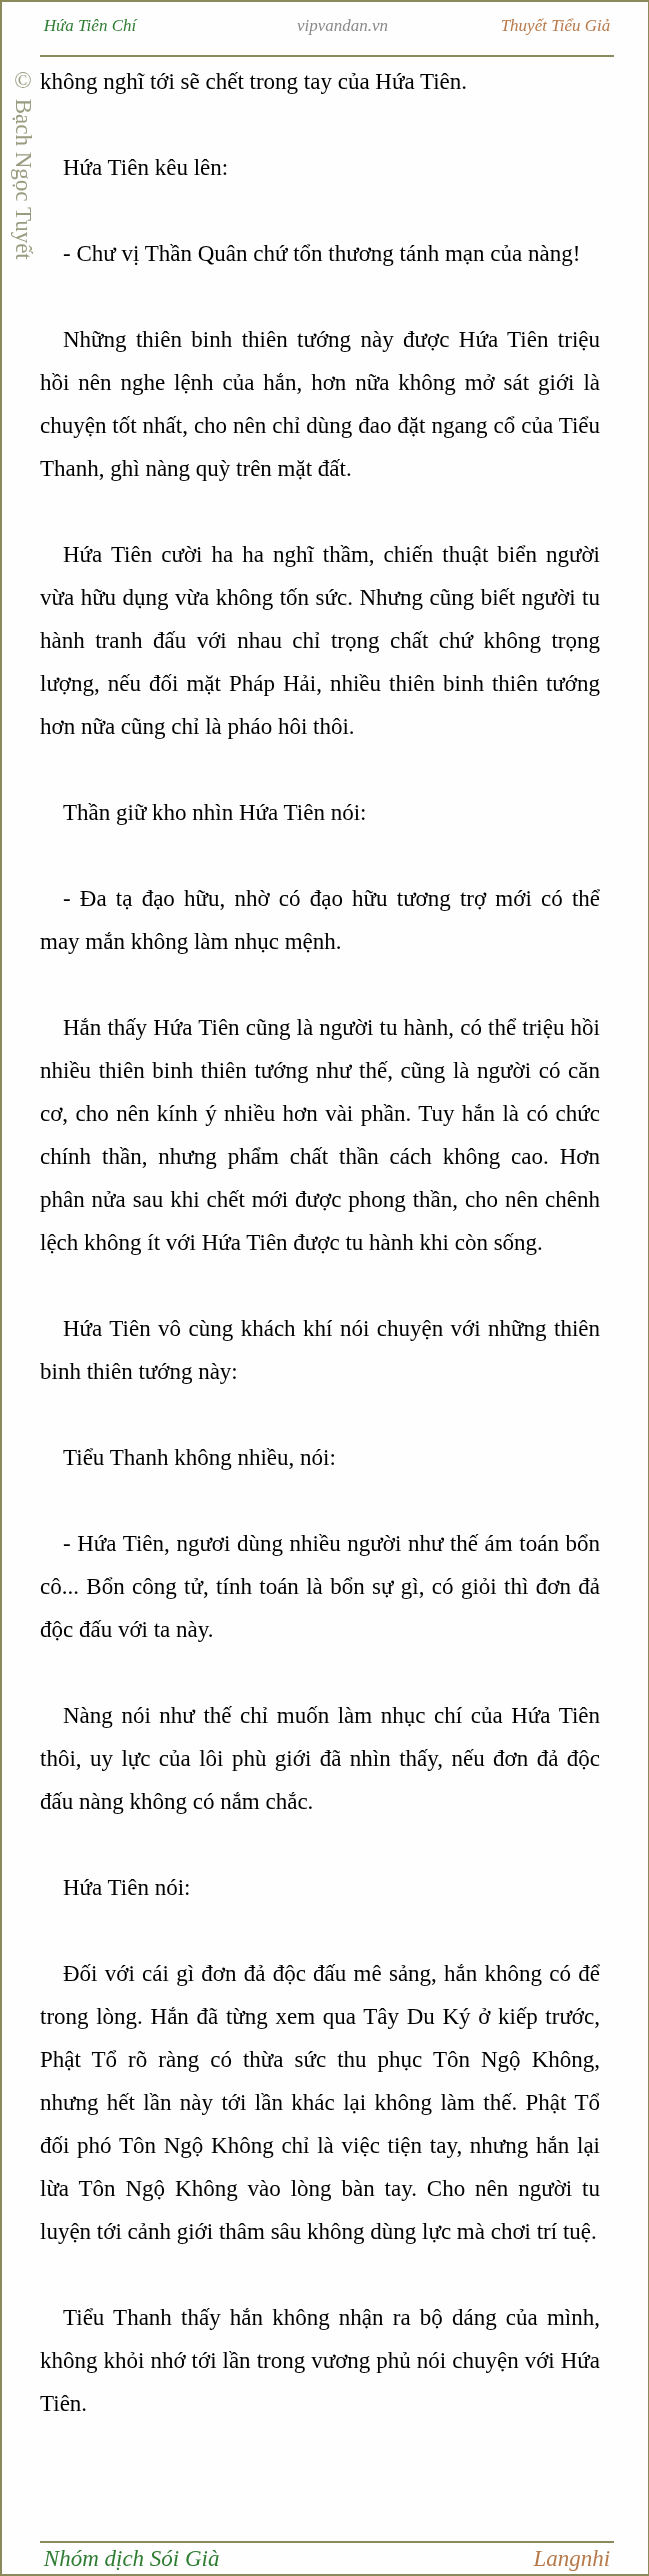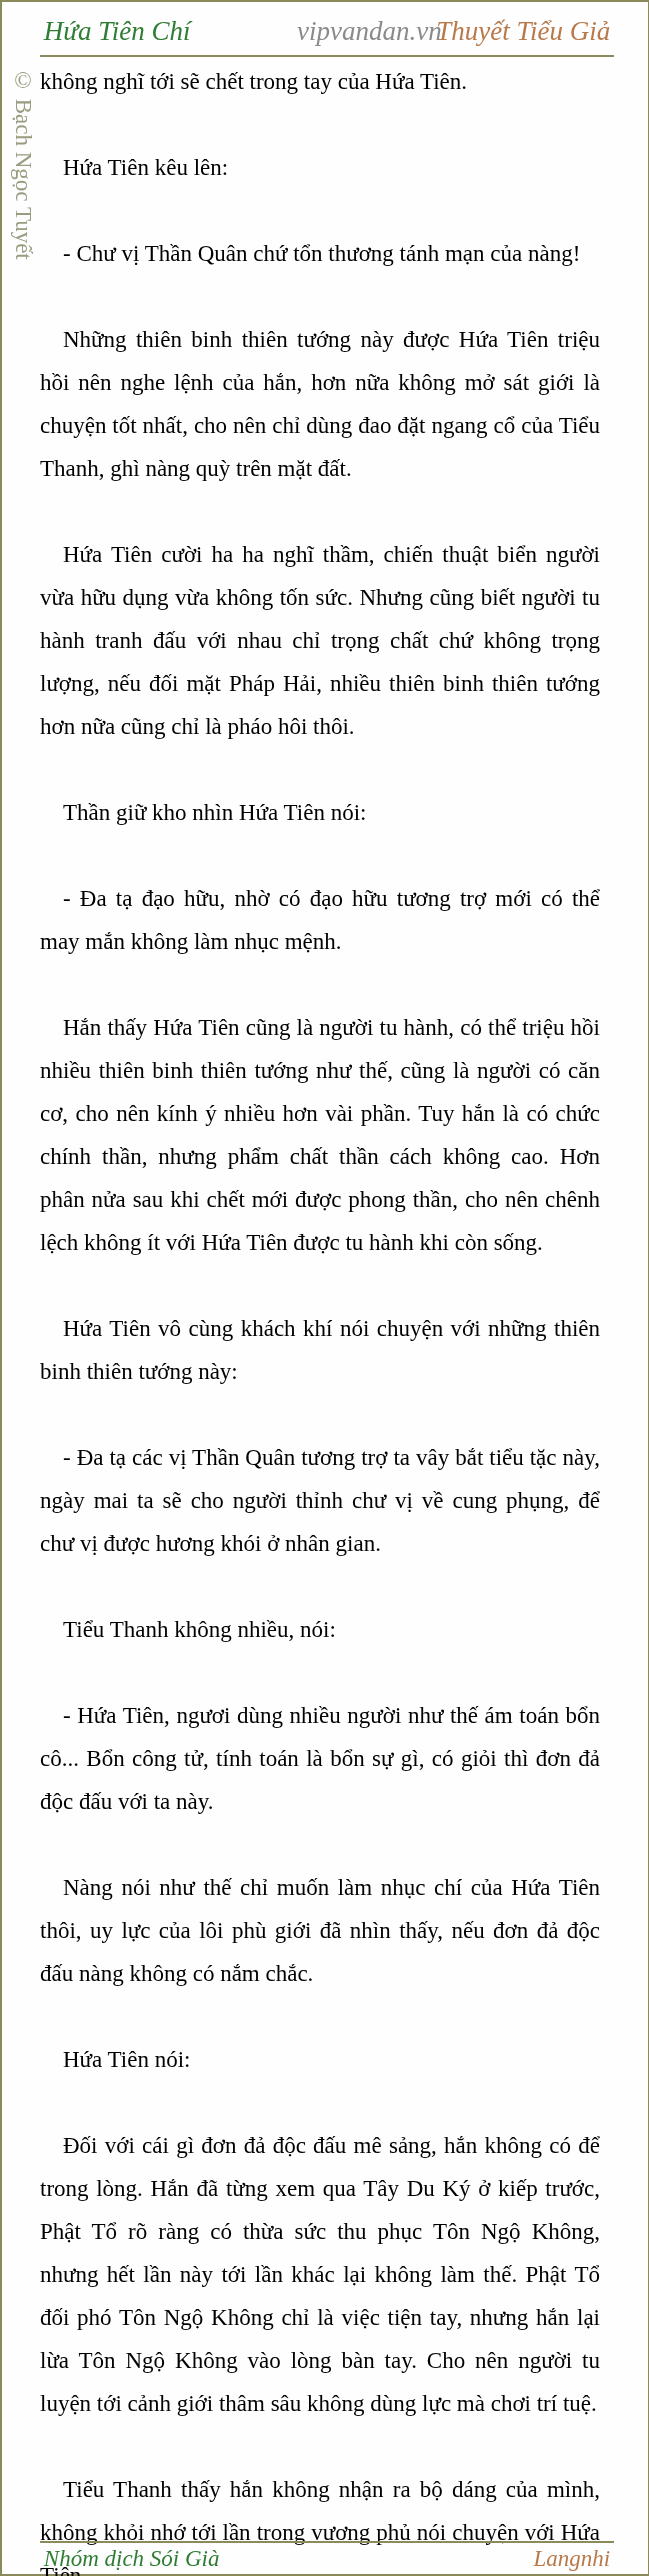--- a/index.html
+++ b/index.html
@@ -4,21 +4,21 @@
 <style>
   html, body { margin: 0; padding: 0; background: #ffffff; }
   body { width: 650px; height: 2576px; position: relative; overflow: hidden; }
   .frame {
     position: absolute; left: 0; top: 0; width: 650px; height: 2576px;
     box-sizing: border-box; border: 2.3px solid #8b8a5c; background: #fefefe;
   }
   .header {
     position: absolute; left: 38px; right: 34px; top: 6.1px; height: 47px;
     border-bottom: 2.3px solid #8b8a5c;
-    font-family: "Liberation Serif", serif; font-style: italic; font-size: 27px;
+    font-family: "Liberation Serif", serif; font-style: italic; font-size: 17px;
   }
   .header span { position: absolute; top: 7.6px; white-space: nowrap; }
   .h-left { left: 3.8px; color: #2e7d32; }
   .h-center { left: 225px; color: #8a8a8a; margin-left: 32px; }
   .h-right { right: 3.8px; color: #b87a4b; }
   .side-mark {
     position: absolute; left: 6.1px; top: 66px; width: 27.5px; height: 321px;
     font-family: "Liberation Serif", serif; font-size: 23px; color: #9a9c80;
     writing-mode: vertical-rl; white-space: nowrap;
   }
@@ -53,21 +53,20 @@
   <div class="content">
     <p class="first">không nghĩ tới sẽ chết trong tay của Hứa Tiên.</p>
     <p>Hứa Tiên kêu lên:</p>
     <p>- Chư vị Thần Quân chứ tổn thương tánh mạn của nàng!</p>
     <p>Những thiên binh thiên tướng này được Hứa Tiên triệu hồi nên nghe lệnh của hắn, hơn nữa không mở sát giới là chuyện tốt nhất, cho nên chỉ dùng đao đặt ngang cổ của Tiểu Thanh, ghì nàng quỳ trên mặt đất.</p>
     <p>Hứa Tiên cười ha ha nghĩ thầm, chiến thuật biển người vừa hữu dụng vừa không tốn sức. Nhưng cũng biết người tu hành tranh đấu với nhau chỉ trọng chất chứ không trọng lượng, nếu đối mặt Pháp Hải, nhiều thiên binh thiên tướng hơn nữa cũng chỉ là pháo hôi thôi.</p>
     <p>Thần giữ kho nhìn Hứa Tiên nói:</p>
     <p>- Đa tạ đạo hữu, nhờ có đạo hữu tương trợ mới có thể may mắn không làm nhục mệnh.</p>
     <p>Hắn thấy Hứa Tiên cũng là người tu hành, có thể triệu hồi nhiều thiên binh thiên tướng như thế, cũng là người có căn cơ, cho nên kính ý nhiều hơn vài phần. Tuy hắn là có chức chính thần, nhưng phẩm chất thần cách không cao. Hơn phân nửa sau khi chết mới được phong thần, cho nên chênh lệch không ít với Hứa Tiên được tu hành khi còn sống.</p>
     <p>Hứa Tiên vô cùng khách khí nói chuyện với những thiên binh thiên tướng này:</p>
-    <p>- Đa tạ các vị Thần Quân tương trợ ta vây bắt tiểu tặc này, ngày mai ta sẽ cho người thỉnh chư vị về cung phụng, để chư vị được hương khói ở nhân gian.</p>
     <p>Tiểu Thanh không nhiều, nói:</p>
     <p>- Hứa Tiên, ngươi dùng nhiều người như thế ám toán bổn cô... Bổn công tử, tính toán là bổn sự gì, có giỏi thì đơn đả độc đấu với ta này.</p>
     <p>Nàng nói như thế chỉ muốn làm nhục chí của Hứa Tiên thôi, uy lực của lôi phù giới đã nhìn thấy, nếu đơn đả độc đấu nàng không có nắm chắc.</p>
     <p>Hứa Tiên nói:</p>
     <p>Đối với cái gì đơn đả độc đấu mê sảng, hắn không có để trong lòng. Hắn đã từng xem qua Tây Du Ký ở kiếp trước, Phật Tổ rõ ràng có thừa sức thu phục Tôn Ngộ Không, nhưng hết lần này tới lần khác lại không làm thế. Phật Tổ đối phó Tôn Ngộ Không chỉ là việc tiện tay, nhưng hắn lại lừa Tôn Ngộ Không vào lòng bàn tay. Cho nên người tu luyện tới cảnh giới thâm sâu không dùng lực mà chơi trí tuệ.</p>
     <p>Tiểu Thanh thấy hắn không nhận ra bộ dáng của mình, không khỏi nhớ tới lần trong vương phủ nói chuyện với Hứa Tiên.</p>
 
   </div>
 
   <div class="footer">

